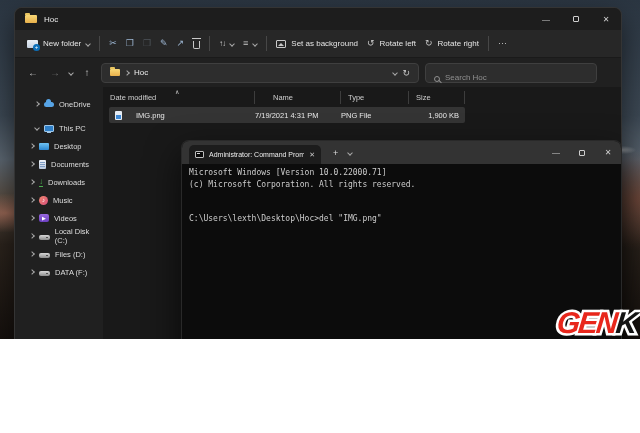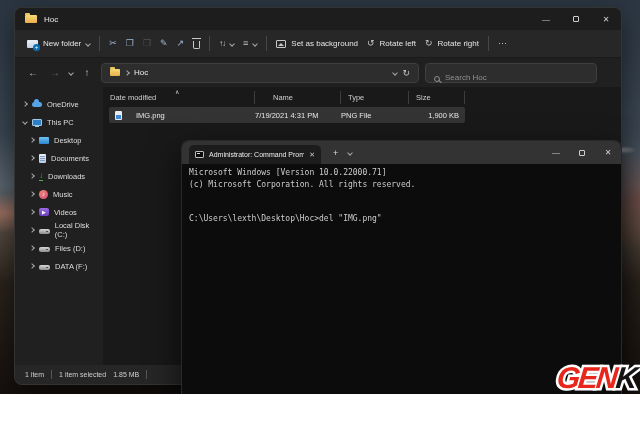--- a/index.html
+++ b/index.html
@@ -1,19 +1,19 @@
 <!DOCTYPE html>
 <html><head>
 <meta charset="utf-8">
 <style>
   * { margin:0; padding:0; box-sizing:border-box; }
   html,body { width:640px; height:433px; overflow:hidden; }
   body { font-family:"Liberation Sans", sans-serif; }
 
-  .desktop{ position:relative; width:640px; height:394px; overflow:hidden;
+  .desktop{ position:relative; width:640px; height:339px; overflow:hidden;
     background:
       radial-gradient(ellipse 70px 28px at 6px 213px, rgba(222,138,112,.55), transparent 70%),
       radial-gradient(ellipse 55px 70px at 636px 200px, rgba(140,75,58,.55), transparent 72%),
       radial-gradient(ellipse 20px 6px at 622px 150px, rgba(230,230,230,.5), transparent 70%),
       linear-gradient(180deg,#2b3642 0%,#3d4955 34%,#5d6873 47%,#584e44 58%,#2c241d 72%,#16110e 100%);
   }
 
   
   .chev{ display:inline-block; width:4px; height:4px; border-right:1px solid #a8a8a8; border-bottom:1px solid #a8a8a8; }
   .chev.r{ transform:rotate(-45deg); }
@@ -64,21 +64,21 @@
   .breadcrumb .spacer{ flex:1; }
   .searchbox{ width:172px;align-items:flex-end; }
   .searchbox .ph{ font-size:8px; color:#8f8f8f; }
   .ic-search{ position:relative; width:6px; height:6px; border:1px solid #8f8f8f; border-radius:50%; }
   .ic-search::after{ content:""; position:absolute; width:4px; height:1px; background:#8f8f8f;
     right:-3px; bottom:-1px; transform:rotate(45deg); }
   .refresh{ font-size:9px; color:#c9c9c9; }
 
   .ebody{ position:absolute; top:79px; bottom:19px; left:0; right:0; display:flex; background:#191919; }
   .sidebar{ width:88px; background:#202020; padding-top:8px; overflow:hidden; }
-  .sitem{ display:flex; align-items:center; gap:5px; height:18px; padding-left:8px; color:#dedede; font-size:7.5px; }
+  .sitem{ display:flex; align-items:center; gap:5px; height:18px; padding-left:20px; color:#dedede; font-size:7.5px; }
   .sitem.lvl1{ padding-left:15px; }
   .sic{ display:inline-block; position:relative; }
   .ic-cloud{ width:10px; height:5px; background:#57a4e6; border-radius:4px; }
   .ic-cloud::before{ content:""; position:absolute; left:2px; top:-3px; width:5px; height:5px;
     border-radius:50%; background:#57a4e6; }
   .ic-monitor{ width:10px; height:7px; border:1px solid #9fc7e8; border-radius:1px; background:#2f7fc7; }
   .ic-monitor::after{ content:""; position:absolute; left:2px; bottom:-2px; width:4px; height:1px; background:#9fc7e8; }
   .ic-desktop{ width:10px; height:7px; border-radius:1px; background:linear-gradient(#6fc3f2,#2b86cf); }
   .ic-doc{ width:7px; height:9px; border-radius:1px; background:linear-gradient(#eef2f8,#b9c8dd); }
   .ic-doc::after{ content:""; position:absolute; left:1px; top:2px; width:5px; height:1px;
@@ -217,21 +217,21 @@
       </div>
     </div>
 
     <div class="ebody">
       <div class="sidebar">
         <div class="sitem">
           <span class="chev r"></span>
           <span class="sic ic-cloud"></span>
           <span>OneDrive</span>
         </div>
-        <div class="sitem" style="">
+        <div class="sitem" style="margin-top:6px;">
           <span class="chev d"></span>
           <span class="sic ic-monitor"></span>
           <span>This PC</span>
         </div>
         <div class="sitem lvl1">
           <span class="chev r"></span>
           <span class="sic ic-desktop"></span>
           <span>Desktop</span>
         </div>
         <div class="sitem lvl1">

